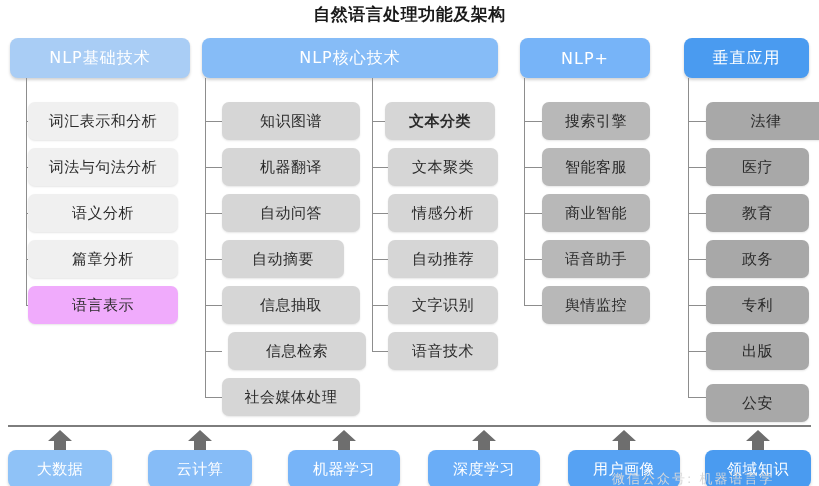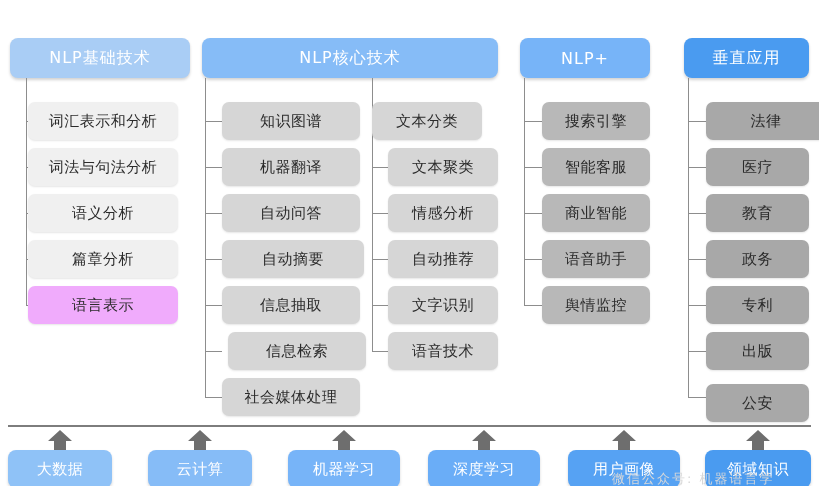--- a/index.html
+++ b/index.html
@@ -76,20 +76,21 @@
     color:#d8d8d8;
     letter-spacing:2px;
     white-space:nowrap;
   }
 </style>
 </head>
 <body>
 
 <div id="diagram">
 
+  <div class="title">自然语言处理功能及架构</div>
 
   <div id="layers">
       <div class="header" style="left: 10px; top: 38px; width: 180px; background: rgb(169, 205, 245);">NLP基础技术</div>
       <div class="trunk" style="left: 26px; top: 78px; height: 227px; background: rgb(141, 141, 141);"></div>
       <div class="stub" style="left: 26px; top: 121px; width: 2px; background: rgb(141, 141, 141);"></div>
       <div class="node" style="left: 28px; top: 102px; width: 150px; background: rgb(240, 240, 240);">词汇表示和分析</div>
       <div class="stub" style="left: 26px; top: 167px; width: 2px; background: rgb(141, 141, 141);"></div>
       <div class="node" style="left: 28px; top: 148px; width: 150px; background: rgb(240, 240, 240);">词法与句法分析</div>
       <div class="stub" style="left: 26px; top: 213px; width: 2px; background: rgb(141, 141, 141);"></div>
       <div class="node" style="left: 28px; top: 194px; width: 150px; background: rgb(240, 240, 240);">语义分析</div>
@@ -99,30 +100,30 @@
       <div class="node" style="left: 28px; top: 286px; width: 150px; background: #f0abfc;">语言表示</div>
       <div class="header" style="left: 202px; top: 38px; width: 296px; background: rgb(134, 188, 247);">NLP核心技术</div>
       <div class="trunk" style="left: 205px; top: 78px; height: 319px; background: rgb(141, 141, 141);"></div>
       <div class="stub" style="left: 205px; top: 121px; width: 17px; background: rgb(141, 141, 141);"></div>
       <div class="node" style="left: 222px; top: 102px; width: 138px; background: rgb(214, 214, 214);">知识图谱</div>
       <div class="stub" style="left: 205px; top: 167px; width: 17px; background: rgb(141, 141, 141);"></div>
       <div class="node" style="left: 222px; top: 148px; width: 138px; background: rgb(214, 214, 214);">机器翻译</div>
       <div class="stub" style="left: 205px; top: 213px; width: 17px; background: rgb(141, 141, 141);"></div>
       <div class="node" style="left: 222px; top: 194px; width: 138px; background: rgb(214, 214, 214);">自动问答</div>
       <div class="stub" style="left: 205px; top: 259px; width: 17px; background: rgb(141, 141, 141);"></div>
-      <div class="node" style="left: 222px; top: 240px; width: 142px; background: rgb(214, 214, 214);">自动摘要</div>
+      <div class="node" style="left: 222px; top: 240px; width: 122px; background: rgb(214, 214, 214);">自动摘要</div>
       <div class="stub" style="left: 205px; top: 305px; width: 17px; background: rgb(141, 141, 141);"></div>
       <div class="node" style="left: 222px; top: 286px; width: 138px; background: rgb(214, 214, 214);">信息抽取</div>
       <div class="stub" style="left: 205px; top: 351px; width: 17px; background: rgb(141, 141, 141);"></div>
       <div class="node" style="left: 222px; top: 332px; width: 138px; background: rgb(214, 214, 214); margin-left: 6px;">信息检索</div>
       <div class="stub" style="left: 205px; top: 397px; width: 17px; background: rgb(141, 141, 141);"></div>
       <div class="node" style="left: 222px; top: 378px; width: 138px; background: rgb(214, 214, 214);">社会媒体处理</div>
       <div class="trunk" style="left: 372px; top: 78px; height: 273px; background: rgb(141, 141, 141);"></div>
       <div class="stub" style="left: 372px; top: 121px; width: 16px; background: rgb(141, 141, 141);"></div>
-      <div class="node" style="left: 372px; top: 102px; width: 110px; background: rgb(214, 214, 214);">文本分类</div>
+      <div class="node" style="left: 385px; top: 102px; width: 110px; background: rgb(214, 214, 214); font-weight: bold;">文本分类</div>
       <div class="stub" style="left: 372px; top: 167px; width: 16px; background: rgb(141, 141, 141);"></div>
       <div class="node" style="left: 388px; top: 148px; width: 110px; background: rgb(214, 214, 214);">文本聚类</div>
       <div class="stub" style="left: 372px; top: 213px; width: 16px; background: rgb(141, 141, 141);"></div>
       <div class="node" style="left: 388px; top: 194px; width: 110px; background: rgb(214, 214, 214);">情感分析</div>
       <div class="stub" style="left: 372px; top: 259px; width: 16px; background: rgb(141, 141, 141);"></div>
       <div class="node" style="left: 388px; top: 240px; width: 110px; background: rgb(214, 214, 214);">自动推荐</div>
       <div class="stub" style="left: 372px; top: 305px; width: 16px; background: rgb(141, 141, 141);"></div>
       <div class="node" style="left: 388px; top: 286px; width: 110px; background: rgb(214, 214, 214);">文字识别</div>
       <div class="stub" style="left: 372px; top: 351px; width: 16px; background: rgb(141, 141, 141);"></div>
       <div class="node" style="left: 388px; top: 332px; width: 110px; background: rgb(214, 214, 214);">语音技术</div>

